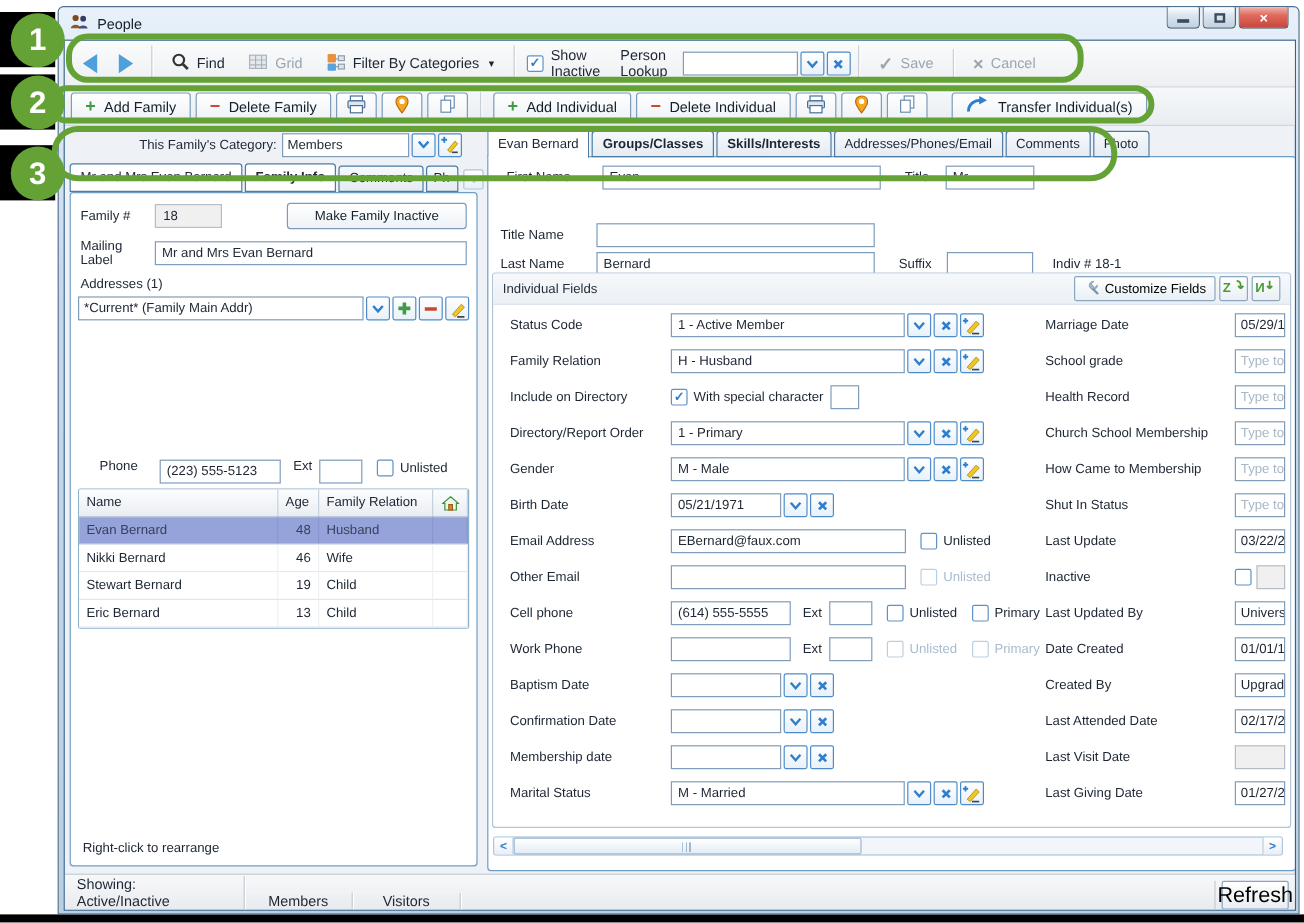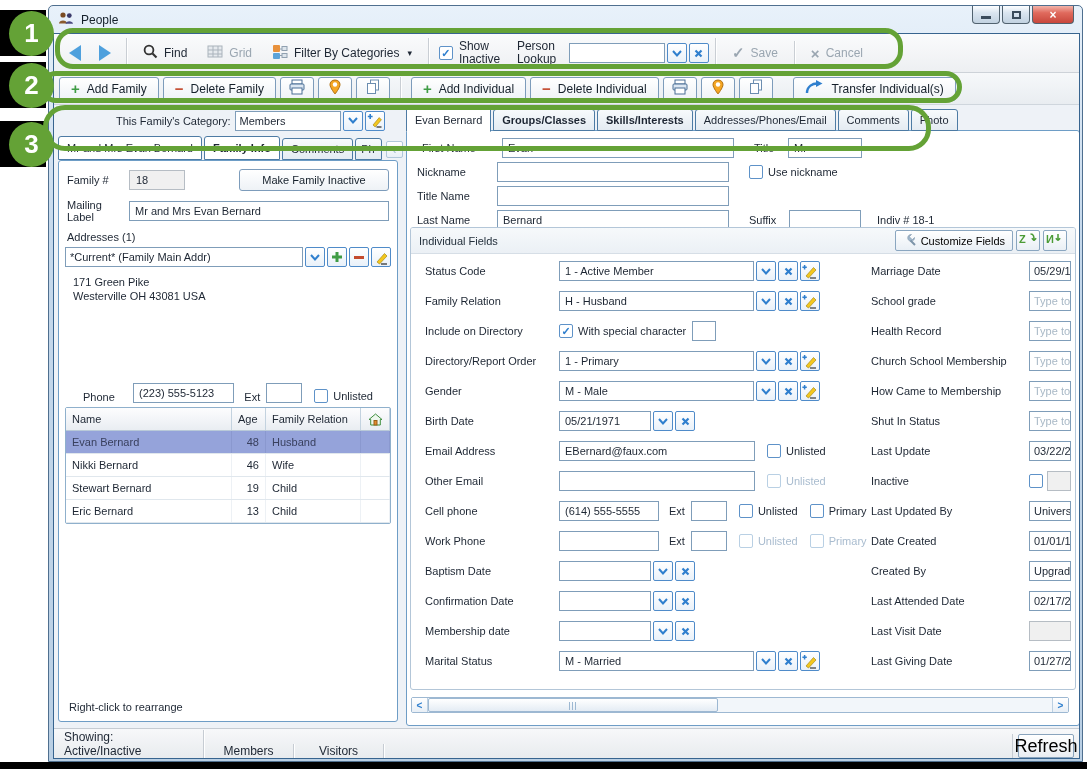--- a/index.html
+++ b/index.html
@@ -67,21 +67,21 @@
   .tabscroll{width:17px;height:17px;border:1px solid #7fa3c4;border-radius:2px;background:linear-gradient(#fff,#e8eff6);color:var(--blue);display:flex;align-items:center;justify-content:center;font-weight:bold;margin:0 0 2px 2px;font-size:11px}
   .tabscroll.disabled{color:#b0c4d6;border-color:#b0c7da}
 
   
   .leftpanel{position:absolute;left:4px;top:126px;width:340px;height:562px;background:#fff;border:1px solid var(--panelbord);border-radius:3px}
   .lprow{display:flex;align-items:center;padding:0 8px}
   .lbl{font-size:11px;color:var(--txt)}
   .robox{height:20px;background:#f0f0f0;border:1px solid #b6bdc4;display:flex;align-items:center;padding:0 6px}
   .pbtn{height:22px;border:1px solid #7d9cbb;border-radius:3px;background:linear-gradient(#fff,#eef2f6);font-size:11px;display:flex;align-items:center;justify-content:center;font-family:"Liberation Sans",sans-serif;color:#15202b}
   .addrline{padding-left:14px;line-height:14px}
-  .phonerow{position:absolute;left:0;top:222px;width:100%;display:flex;align-items:flex-end;padding:0 24px}
+  .phonerow{position:absolute;left:0;top:222px;width:100%;display:flex;align-items:flex-start;padding:0 24px}
   .members{position:absolute;left:6px;top:246px;width:326px;border:1px solid #8fb0cc;border-radius:2px}
   .mhead{display:grid;grid-template-columns:166px 34px 95px 1fr;background:linear-gradient(#fdfdfe,#e9edf2);border-bottom:1px solid #b9c9d8;height:23px}
   .mhead .hc{display:flex;align-items:center;padding:0 6px;border-right:1px solid #c3d2df;font-size:11px}
   .mrow{display:grid;grid-template-columns:166px 34px 95px 1fr;height:23px;border-bottom:1px solid #e0e7ed;background:#fff}
   .mrow .cell{display:flex;align-items:center;padding:0 6px;border-right:1px solid #edf1f5;overflow:hidden;white-space:nowrap}
   .mrow.selrow{background:var(--sel)}
   .mrow.selrow .cell{color:#39405e;border-right-color:#8a98cf}
   .cell.num{justify-content:flex-end}
   .hint{position:absolute;left:10px;bottom:8px;font-size:11px}
 
@@ -357,24 +357,20 @@
               <svg width="12" height="5">
                 <path d="M1 2.5 H11" stroke="#c44b2e" stroke-width="3"></path>
               </svg>
             </span>
           <span class="mini">
               <svg width="16" height="15">
                 <path d="M4 12 L11.5 3.5 L14 6 L6.5 14 Z" fill="#f3c71d" stroke="#a8891c" stroke-width="0.7"></path>
                 <path d="M8 14 H14" stroke="#444" stroke-width="1.4"></path>
               </svg>
             </span>
-        </div>
-        <div style="margin-top:8px">
-          <div class="addrline">171 Green Pike</div>
-          <div class="addrline">Westerville OH  43081 USA</div>
         </div>
         <div class="phonerow">
           <span class="lbl" style="width:56px">Phone</span>
           <span class="inp" style="width:112px">(223) 555-5123</span>
           <span class="slbl">Ext</span>
           <span class="tinybox"></span>
           <span class="chkw">
             <span class="chkbox"></span>
             <span class="clab">Unlisted</span>
           </span>
@@ -419,28 +415,20 @@
         <div class="hint">Right-click to rearrange</div>
       </div>
 
       <div class="rightpanel">
         <div class="fr" style="left:15px;top:6px;width:656px">
           <span class="lbl" style="width:80px">First Name</span>
           <span class="inp" style="width:232px">Evan</span>
           <span class="lbl" style="margin-left:20px;width:34px">Title</span>
           <span class="inp" style="width:74px">Mr</span>
         </div>
-        <div class="fr" style="left:10px;top:30px;width:656px">
-          <span class="lbl" style="width:80px">Nickname</span>
-          <span class="inp" style="width:232px"></span>
-          <span class="chkw" style="margin-left:20px">
-            <span class="chkbox"></span>
-            <span class="clab">Use nickname</span>
-          </span>
-        </div>
         <div class="fr" style="left:10px;top:54px;width:656px">
           <span class="lbl" style="width:80px">Title Name</span>
           <span class="inp" style="width:232px"></span>
         </div>
         <div class="fr" style="left:10px;top:78px;width:656px">
           <span class="lbl" style="width:80px">Last Name</span>
           <span class="inp" style="width:232px">Bernard</span>
           <span class="lbl" style="margin-left:20px;width:40px">Suffix</span>
           <span class="inp" style="width:72px"></span>
           <span class="lbl" style="margin-left:16px">Indiv # 18-1</span>

